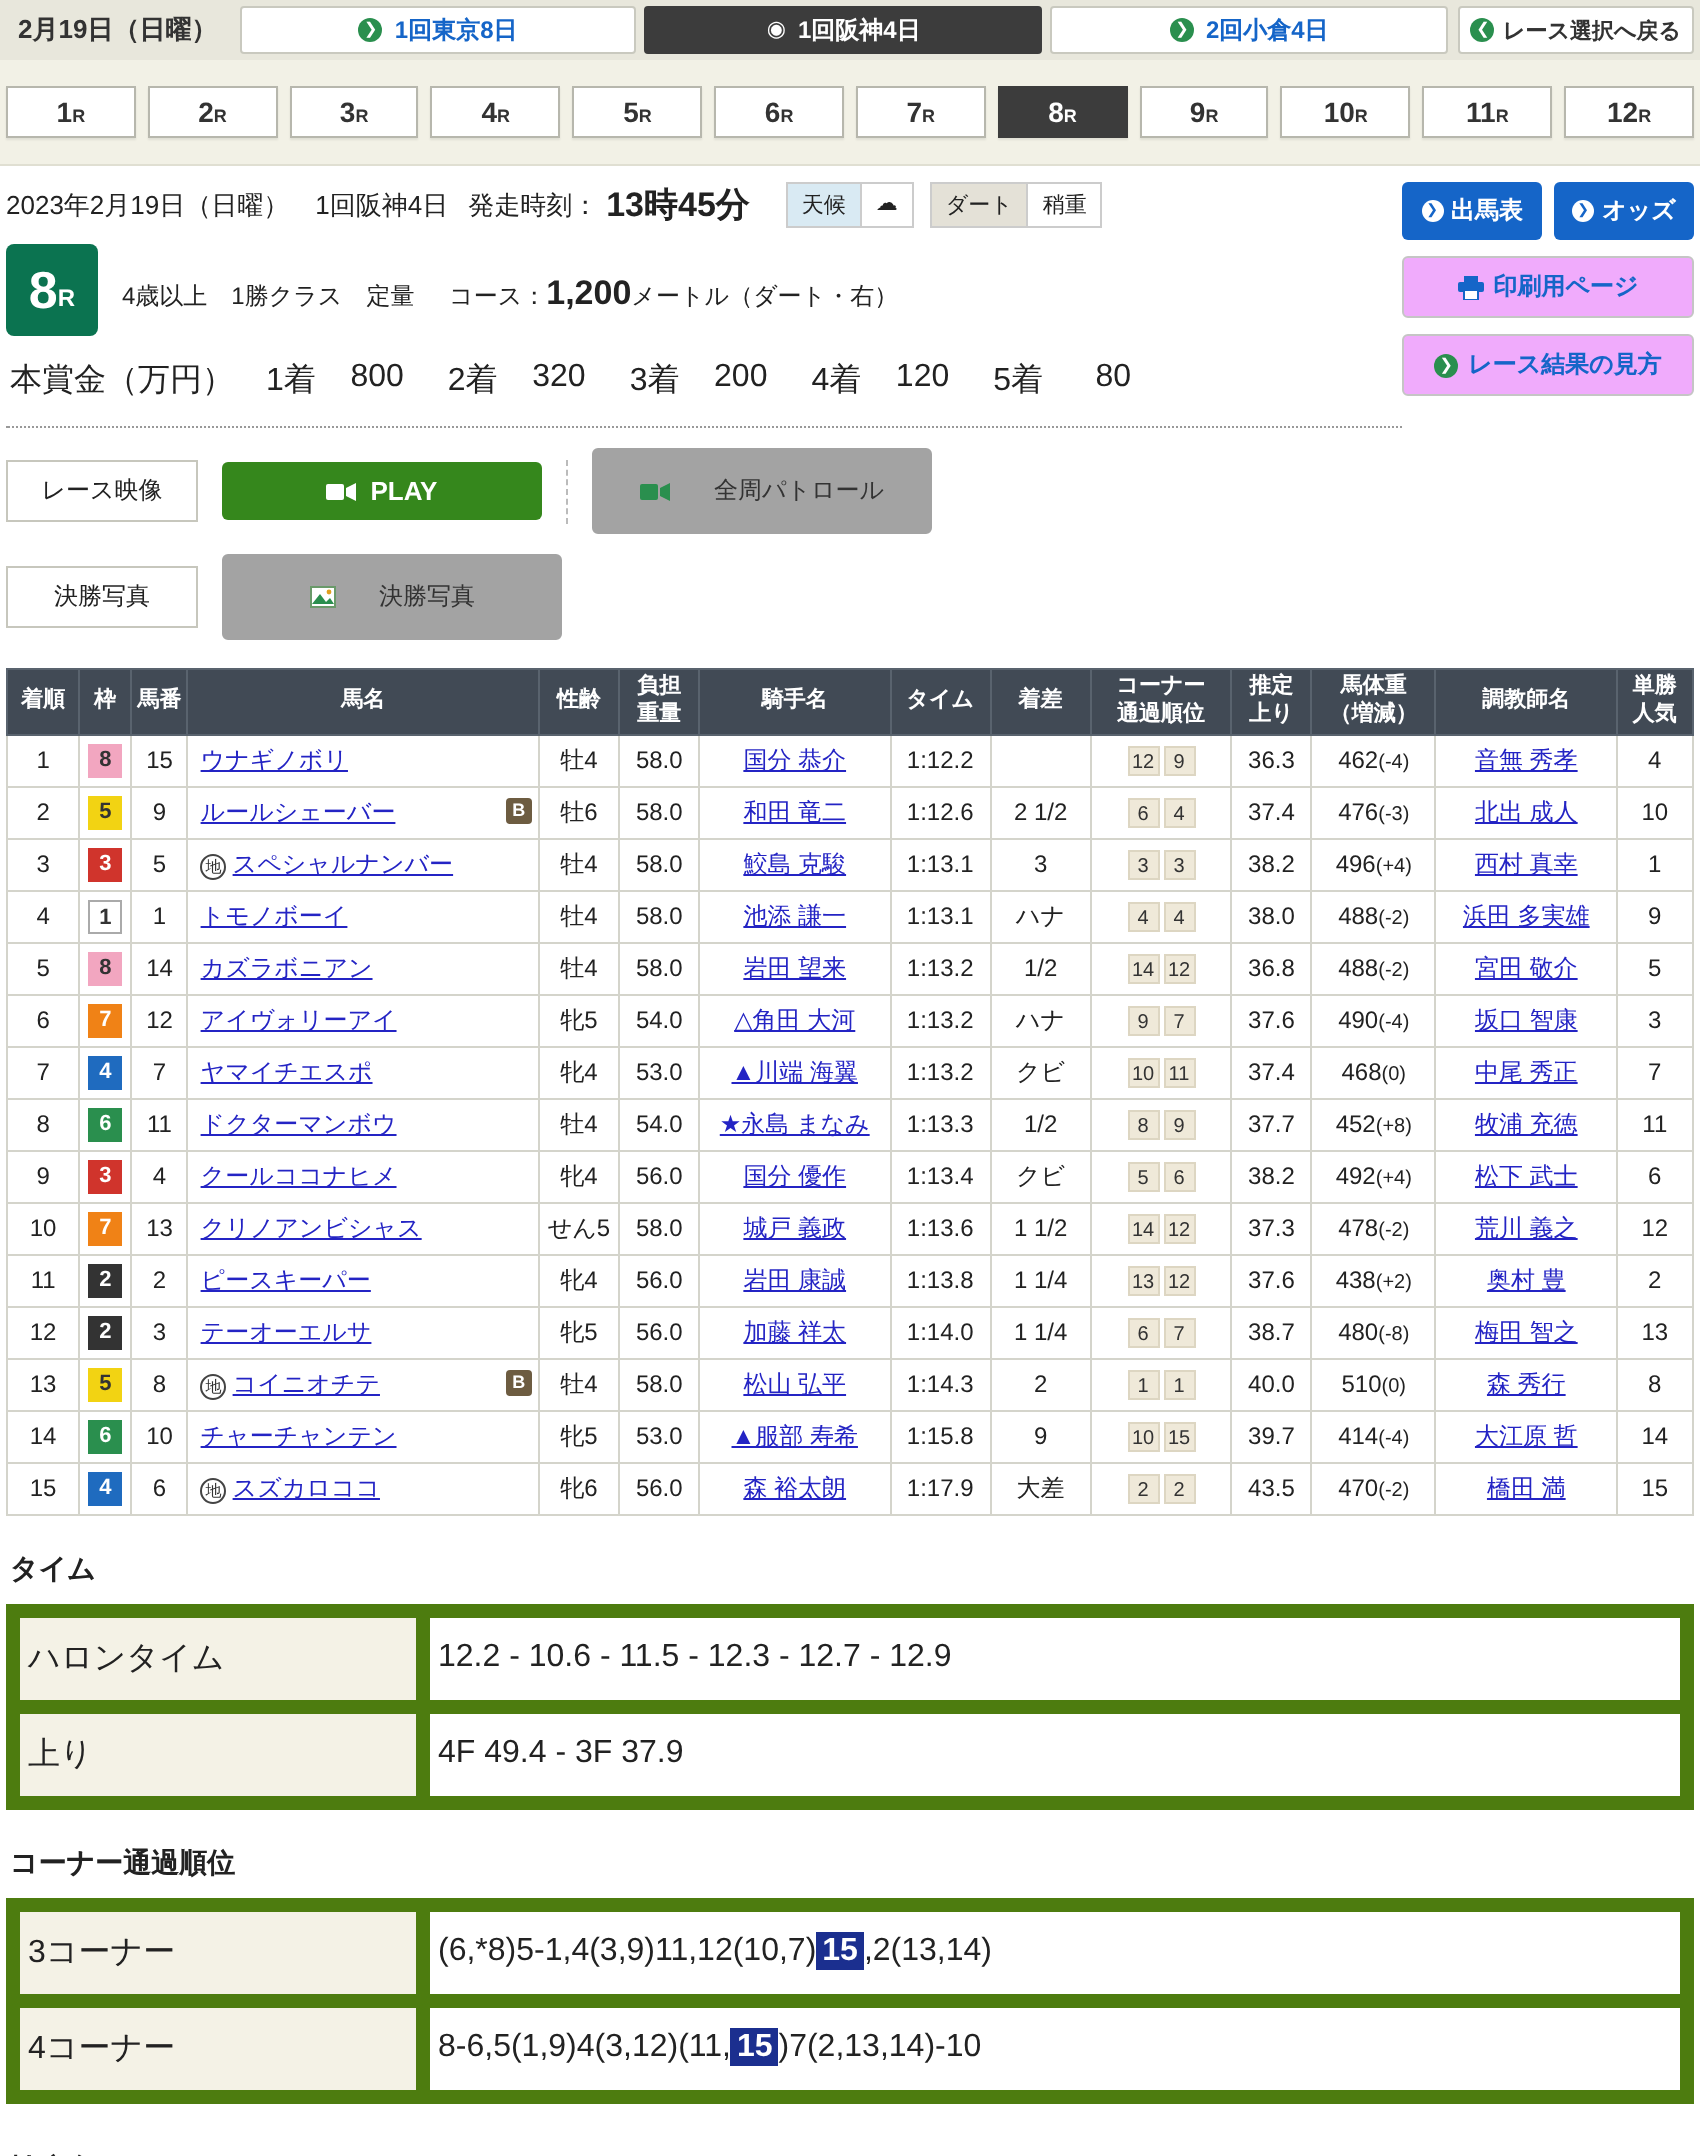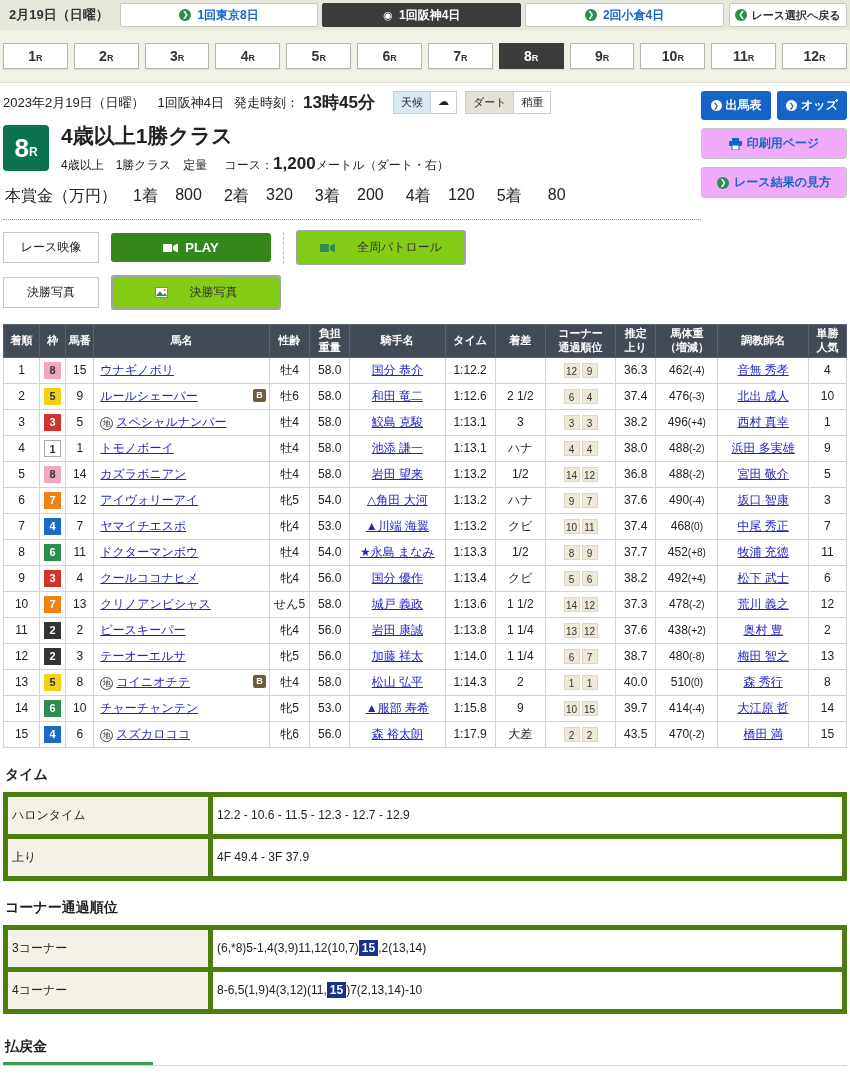--- a/index.html
+++ b/index.html
@@ -64,21 +64,21 @@
   .prize-item { display:flex; gap:14px; }
   .prize-amt { min-width:30px; text-align:right; }
 
   
   .media-row { display:flex; align-items:center; gap:12px; margin:10px 0; }
   .media-label { width:96px; border:1px solid #c7c7bd; background:#fff; text-align:center;
                  padding:6px 0; font-size:12px; }
   .play-btn { width:160px; background:#35871c; color:#fff; border-radius:3px; padding:7px 0;
               display:flex; align-items:center; justify-content:center; gap:7px;
               font-size:13px; font-weight:bold; cursor:pointer; }
-  .patrol-btn, .photo-btn { width:170px; background:#84cc16; border:2px solid #a3a3a3; border-radius:3px;
+  .patrol-btn, .photo-btn { width:170px; background:#a3a3a3; border:6px solid #a3a3a3; border-radius:3px;
               padding:7px 0; display:flex; align-items:center; justify-content:center; gap:22px;
               font-size:12px; color:#333; cursor:pointer; }
   .vdiv { border-left:1px dashed #bbb; height:32px; }
 
   
   table.results { width:100%; border-collapse:collapse; margin-top:4px; }
   .results th { background:#414a55; color:#fff; font-size:11px; font-weight:bold;
                 border:1px solid #59636e; padding:2px 1px; line-height:1.25; white-space:pre-line; }
   .results td { border:1px solid #d4d4cb; padding:4px 3px; text-align:center; font-size:12px; height:21px; }
   .results td.name { text-align:left; padding-left:6px; }
@@ -88,21 +88,21 @@
                 background:#efe9d9; border:1px solid #ddd6c2; font-size:10px; color:#333; }
   .b-badge { float:right; background:#6d5c41; color:#fff; width:13px; height:13px; line-height:13px;
              font-size:9px; font-weight:bold; text-align:center; border-radius:2px; margin-top:1px; }
   .chi { display:inline-block; width:13px; height:13px; line-height:12px; border:1px solid #444;
          border-radius:50%; font-size:8px; text-align:center; margin-right:3px; color:#333; }
   .hwd { font-size:10px; }
 
   
   .sec-title { font-size:14px; font-weight:bold; margin:18px 2px 8px; }
   table.kv { width:100%; border-collapse:collapse; }
-  .kv td { border:5px solid #4d7c0f; padding:10px 4px; font-size:12px; }
+  .kv td { border:7px solid #4d7c0f; padding:10px 4px; font-size:16px; }
   .kv .kv-label { background:#f4f2e6; width:205px; }
   .mark15 { background:#1b2f8f; color:#fff; font-weight:bold; padding:1px 3px; }
 
   
   .payout-head { margin-top:24px; border-bottom:1px solid #d8d8d0; }
   .payout-head span { display:inline-block; font-size:14px; font-weight:bold; padding:0 2px 6px;
                       border-bottom:3px solid #3a9a4e; min-width:150px; }
   .payout-wrap { display:flex; margin-top:12px; }
   .payout-group { flex:1; position:relative; }
   .payout-group table { width:100%; border-collapse:collapse; }
@@ -203,21 +203,20 @@
           <span class="badge-l bg-gray">ダート</span>
           <span class="badge-v">稍重</span>
         </span>
       </div>
       <div class="title-block">
         <div class="race-badge">
           <span class="no">8</span>
           <span class="rs">R</span>
         </div>
         <div>
-          <div class="race-title">4歳以上1勝クラス</div>
           <div class="race-sub">
             <span>4歳以上　1勝クラス　定量</span>
             <span style="margin-left:14px;">コース：</span><span class="course-val">1,200</span><span>メートル（ダート・右）</span>
           </div>
         </div>
       </div>
       <div class="prize-line">
         <span>本賞金（万円）</span>
         <span id="prizes" style="display:flex; gap:22px;">
             <span class="prize-item">

